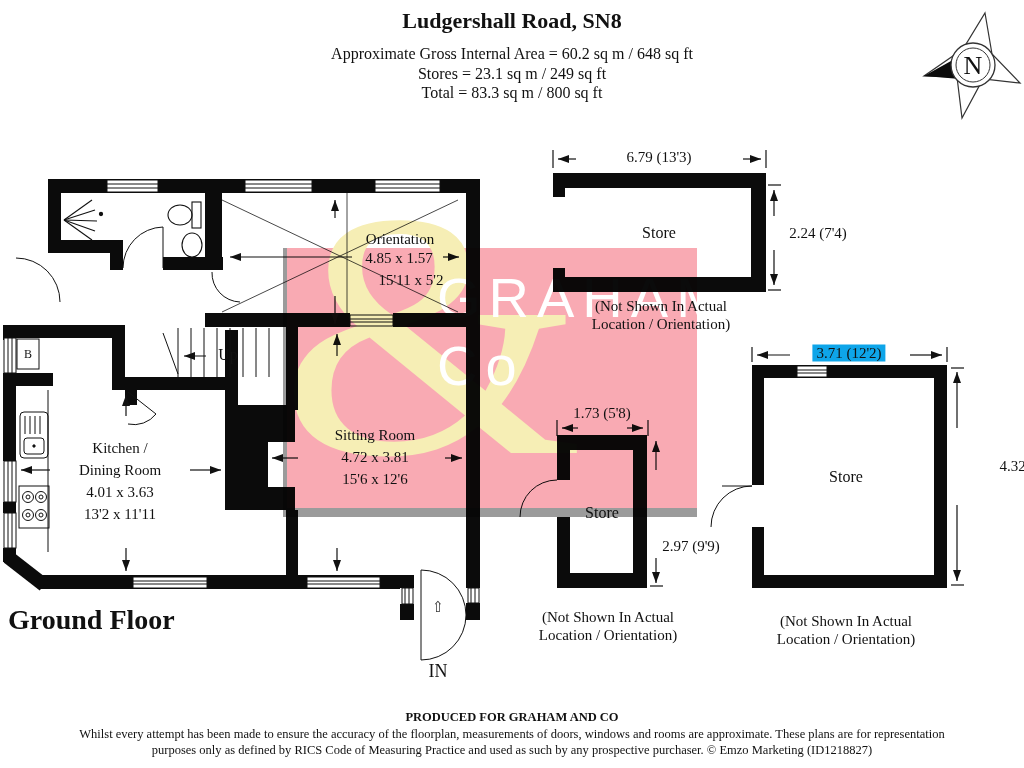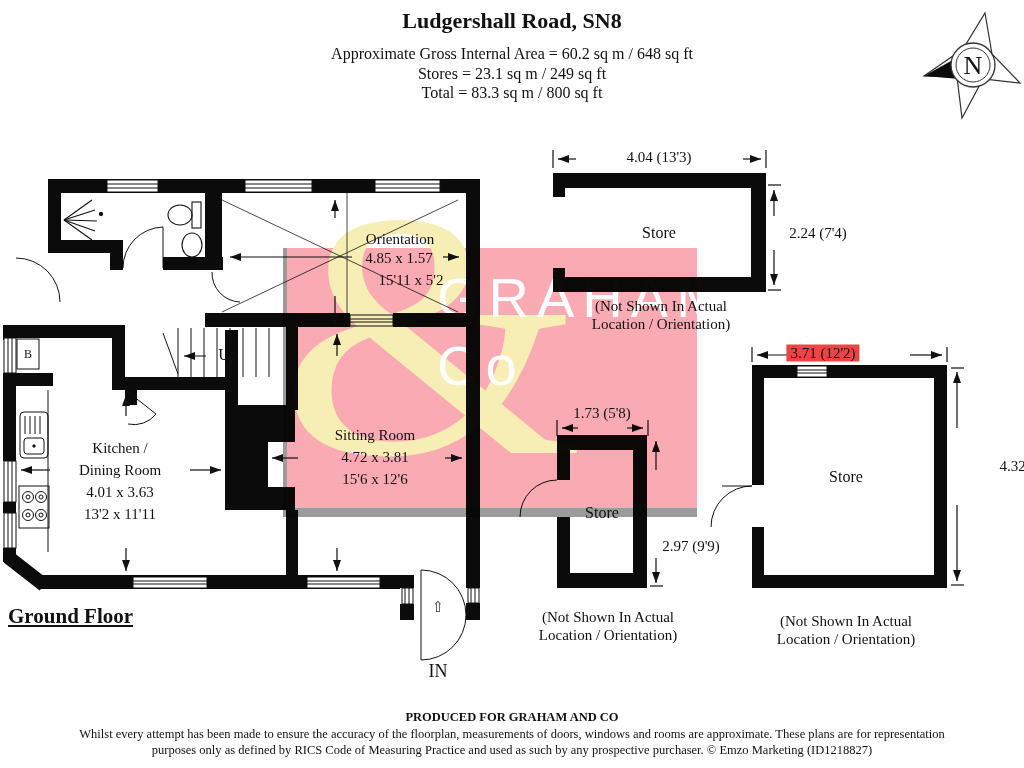--- a/index.html
+++ b/index.html
@@ -5,21 +5,21 @@
   html,body{margin:0;padding:0;background:#fff;}
   #page{position:relative;width:1024px;height:768px;background:#fff;overflow:hidden;
         font-family:"Liberation Serif","DejaVu Serif",serif;color:#111;}
   .abs{position:absolute;}
   .ctr{transform:translate(-50%,-50%);white-space:nowrap;}
   .lbl{position:absolute;font-size:15px;color:#111;white-space:nowrap;}
   .title{font-size:22px;font-weight:bold;}
   .sub{font-size:16px;}
   .storelbl{font-size:16px;}
   .note{font-size:15px;text-align:center;line-height:18px;}
-  .gf{font-size:21px;font-weight:bold;text-decoration:underline;}
+  .gf{font-size:28px;font-weight:bold;}
   .in-lbl{font-size:18px;}
   .in-arrow{font-size:15px;color:#333;}
   .b-lbl{font-size:12px;}
   .up-lbl{font-size:16px;}
   #plansvg{position:absolute;left:0;top:0;z-index:1;}
   
   #watermark{position:absolute;left:283px;top:248px;width:410px;height:260px;
              background:#f9aab3;border-left:4px solid #9b9b9b;border-bottom:9px solid #9b9b9b;
              mix-blend-mode:multiply;z-index:2;overflow:visible;}
   #wm-amp{position:absolute;left:-8px;top:-88px;font-size:350px;line-height:1;
@@ -315,37 +315,37 @@
   <div class="lbl ctr z3" style="left:375px;top:479px;">15'6 x 12'6</div>
 
   <div class="lbl ctr z3" style="left:120px;top:448px;">Kitchen /</div>
   <div class="lbl ctr z3" style="left:120px;top:470px;">Dining Room</div>
   <div class="lbl ctr z3" style="left:120px;top:492px;">4.01 x 3.63</div>
   <div class="lbl ctr z3" style="left:120px;top:514px;">13'2 x 11'11</div>
 
   <div class="lbl up-lbl ctr z3" style="left:228px;top:355px;">Up</div>
   <div class="lbl b-lbl ctr z3" style="left:28px;top:354px;">B</div>
 
-  <div class="lbl ctr z3" style="left:659px;top:157px;">4.04 (13'3)</div>
+  <div class="lbl ctr z3" style="left:659px;top:157px;">6.79 (13'3)</div>
   <div class="lbl ctr z3" style="left:818px;top:233px;text-align:right;">2.24 (7'4)</div>
   <div class="lbl storelbl ctr z3" style="left:659px;top:233px;">Store</div>
   <div class="note abs ctr z3" style="left:661px;top:315px;">
     <div>(Not Shown In Actual</div>
     <div>Location / Orientation)</div>
   </div>
 
   <div class="lbl ctr z3" style="left:602px;top:413px;">1.73 (5'8)</div>
   <div class="lbl ctr z3" style="left:691px;top:546px;">2.97 (9'9)</div>
   <div class="lbl storelbl ctr z3" style="left:602px;top:513px;">Store</div>
   <div class="note abs ctr z3" style="left:608px;top:626px;">
     <div>(Not Shown In Actual</div>
     <div>Location / Orientation)</div>
   </div>
 
-  <div class="lbl ctr z3" style="left:823px;top:353px;background:#ef4444;padding:0 4px;">3.71 (12'2)</div>
+  <div class="lbl ctr z3" style="left:849px;top:353px;background:#0ea5e9;padding:0 4px;">3.71 (12'2)</div>
   <div class="lbl ctr z3" style="left:988px;top:466px;background:#fff;padding:0 2px;margin-left:44px;">4.32 (14'2)</div>
   <div class="lbl storelbl ctr z3" style="left:846px;top:477px;">Store</div>
   <div class="note abs ctr z3" style="left:846px;top:630px;">
     <div>(Not Shown In Actual</div>
     <div>Location / Orientation)</div>
   </div>
 
   <div class="lbl gf z3" style="left:8px;top:604px;">Ground Floor</div>
   <div class="lbl in-arrow ctr z3" style="left:438px;top:607px;">⇧</div>
   <div class="lbl in-lbl ctr z3" style="left:438px;top:631px;margin-top:40px;">IN</div>

